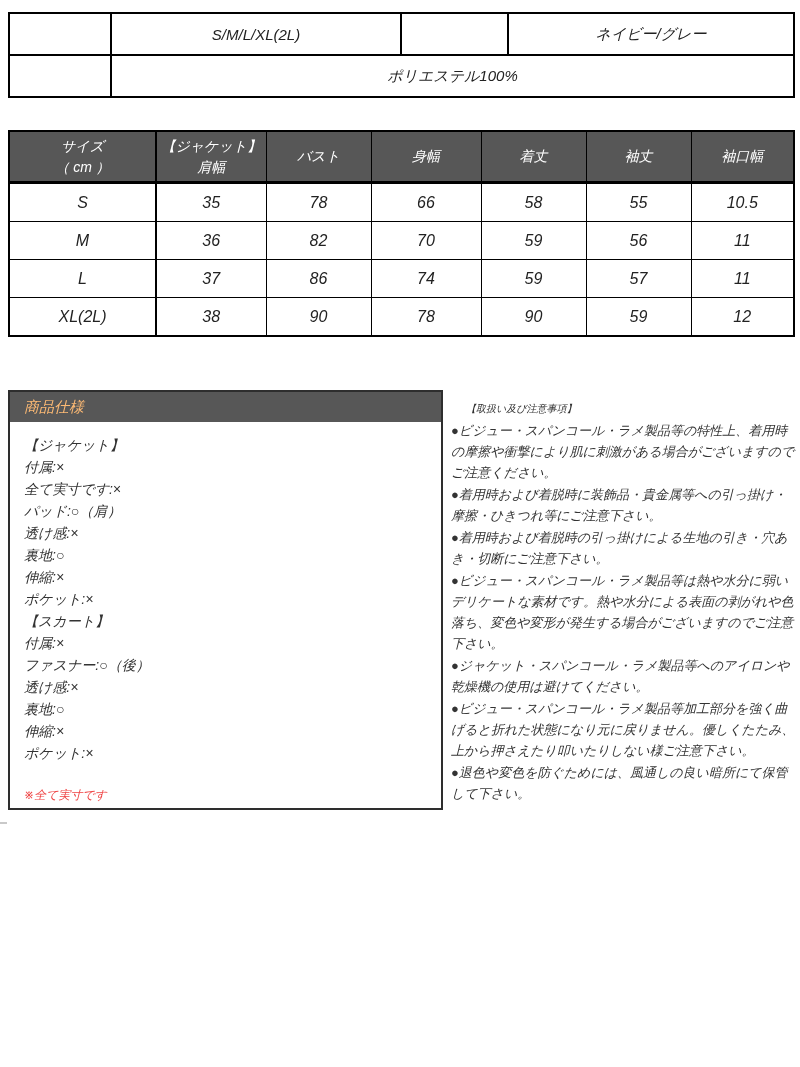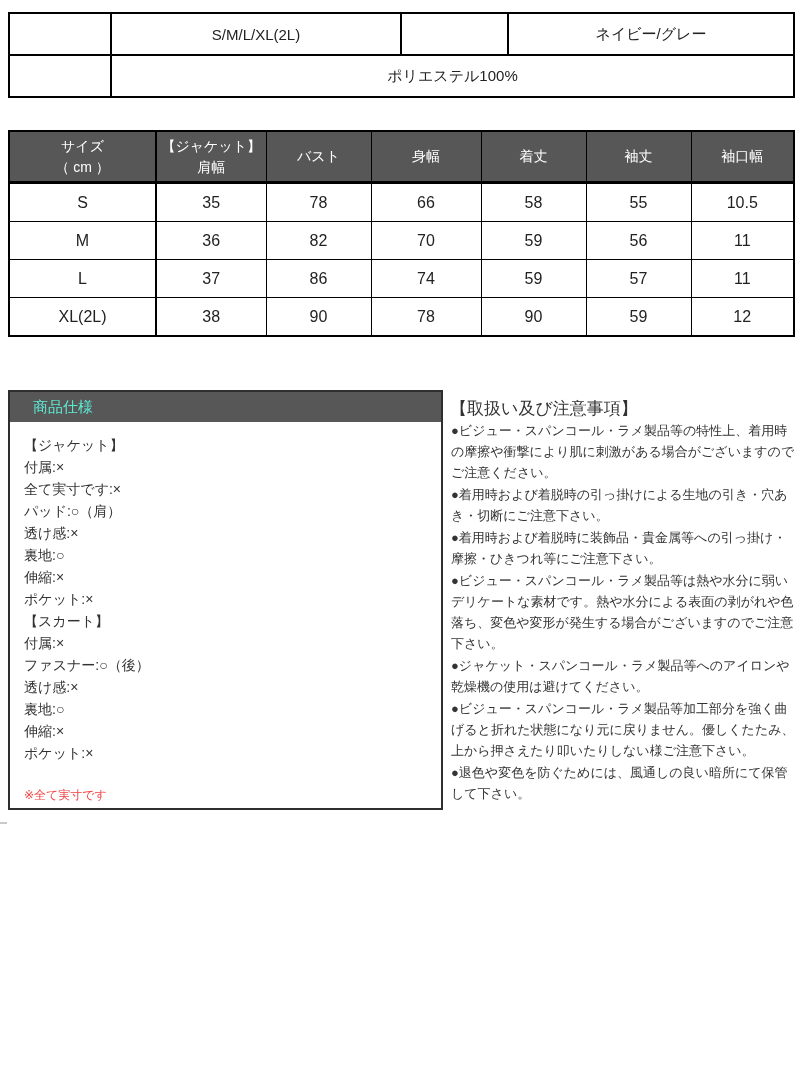--- a/index.html
+++ b/index.html
@@ -3,21 +3,21 @@
 <meta charset="utf-8">
 <style>
   html, body { margin: 0; padding: 0; }
   body {
     width: 800px; height: 1067px;
     background: #ffffff;
     font-family: "Liberation Sans", "DejaVu Sans", sans-serif;
     color: #222;
     position: relative;
   }
-  .page { position: relative; width: 800px; height: 880px; overflow: hidden; }
+  .page { position: relative; width: 800px; height: 880px; overflow: hidden; font-style: italic; }
 
   
   table.t1 {
     position: absolute; left: 8px; top: 12px;
     width: 785px;
     border-collapse: collapse;
     table-layout: fixed;
   }
   table.t1 td {
     border: 2px solid #000;
@@ -68,24 +68,24 @@
   
   .spec-box {
     position: absolute; left: 8px; top: 390px;
     width: 431px; height: 416px;
     border: 2px solid #2e2e2e;
     background: #fff;
   }
   .spec-header {
     height: 30px;
     background: #575757;
-    color: #5eead4;
+    color: #fdba74;
     font-size: 15px;
     line-height: 30px;
-    padding-left: 23px;
+    padding-left: 14px;
   }
   .spec-body { padding: 12px 14px 0 14px; }
   .spec-line {
     font-size: 14px;
     line-height: 22px;
     min-height: 22px;
     color: #333;
     white-space: pre;
   }
   .spec-spacer { height: 20px; }
@@ -96,21 +96,21 @@
   }
 
   
   .notes {
     position: absolute; left: 450px; top: 398px;
     width: 346px;
     font-size: 13px;
     line-height: 21px;
     color: #333;
   }
-  .notes-title { font-size: 17px; line-height: 21px; }
+  .notes-title { font-size: 10px; line-height: 21px; margin-left: 16px; }
   .note-item { margin: 1px; }
 
   
   .stray-dash {
     position: absolute; left: 0; top: 822px;
     width: 7px; height: 2px;
     background: #c9c9c9;
   }
 </style>
 </head>
@@ -223,22 +223,22 @@
       <div class="spec-line">伸縮:×</div>
       <div class="spec-line">ポケット:×</div>
       <div class="spec-spacer"></div>
       <div class="spec-note">※全て実寸です</div>
     </div>
   </div>
 
   <div class="notes">
     <div class="notes-title">【取扱い及び注意事項】</div>
     <div class="note-item">●ビジュー・スパンコール・ラメ製品等の特性上、着用時の摩擦や衝撃により肌に刺激がある場合がございますのでご注意ください。</div>
+    <div class="note-item">●着用時および着脱時に装飾品・貴金属等への引っ掛け・摩擦・ひきつれ等にご注意下さい。</div>
     <div class="note-item">●着用時および着脱時の引っ掛けによる生地の引き・穴あき・切断にご注意下さい。</div>
-    <div class="note-item">●着用時および着脱時に装飾品・貴金属等への引っ掛け・摩擦・ひきつれ等にご注意下さい。</div>
     <div class="note-item">●ビジュー・スパンコール・ラメ製品等は熱や水分に弱いデリケートな素材です。熱や水分による表面の剥がれや色落ち、変色や変形が発生する場合がございますのでご注意下さい。</div>
     <div class="note-item">●ジャケット・スパンコール・ラメ製品等へのアイロンや乾燥機の使用は避けてください。</div>
     <div class="note-item">●ビジュー・スパンコール・ラメ製品等加工部分を強く曲げると折れた状態になり元に戻りません。優しくたたみ、上から押さえたり叩いたりしない様ご注意下さい。</div>
     <div class="note-item">●退色や変色を防ぐためには、風通しの良い暗所にて保管して下さい。</div>
   </div>
 
   <div class="stray-dash"></div>
 
 </div>
 

